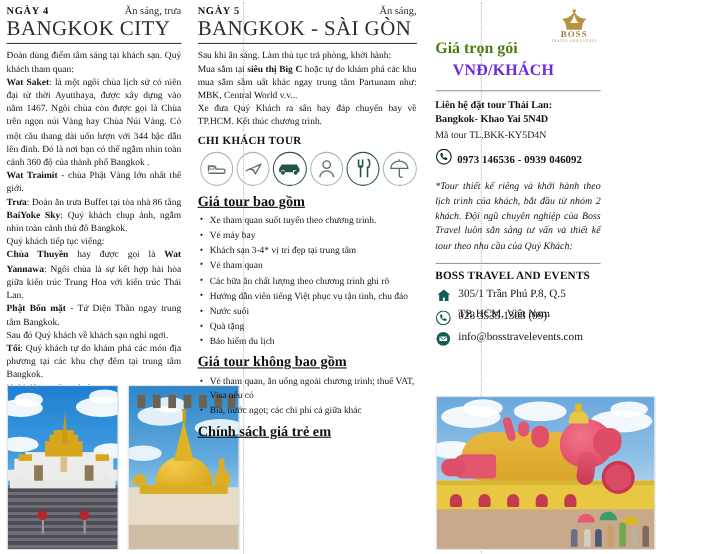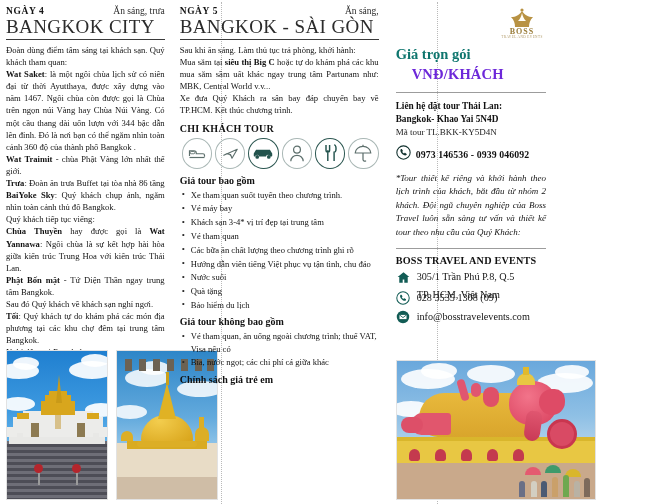--- a/index.html
+++ b/index.html
@@ -116,50 +116,50 @@
   .seghead {
     font-weight: bold; font-size: 10px; letter-spacing: .3px;
     margin-top: 6px; margin-bottom: 4px; color: #111;
   }
   .iconrow { display:flex; gap: 3px; margin: 3px 0 6px 2px; }
   .iconc {
     width: 31px; height: 31px; border-radius: 50%;
     border: 1.3px solid #a9b7b5; display:flex; align-items:center; justify-content:center;
   }
   .iconc.filled { border-color:#2c5751; }
-  .listhead { font-weight: bold; font-size: 10px; margin: 5px 0 3px; color:#111; }
+  .listhead { font-weight: bold; font-size: 13px; margin: 5px 0 3px; color:#111;text-decoration:underline; }
   ul.tl { list-style: none; margin: 0 0 0 2px; padding: 0; }
   ul.tl li {
     position: relative; padding-left: 9px;
     font-size: 8.6px; line-height: 12.3px; color:#121212; margin-bottom: 1.5px;
   }
   ul.tl li:before {
     content: "•"; position: absolute; left: 0; top: -0.5px; font-size: 9px; color:#2a2a2a;
   }
 
   
   .logo { position: absolute; right: 2px; top: 0; width: 44px; height: 36px; }
   .logo-wing { position:absolute; left:6px; top:2px; width:32px; height:20px; }
   .logo-txt { position:absolute; left:0; right:0; top:21px; text-align:center;
     font-size: 8px; letter-spacing: 1px; color:#9a7d3a; font-weight:bold; }
   .logo-sub { position:absolute; left:0; right:0; top:29px; text-align:center;
     font-size: 3.4px; letter-spacing: .4px; color:#b09a68; }
 
-  .price1 { font-size: 14.5px; font-weight: bold; margin-top: 40px; color:#0f766e; }
+  .price1 { font-size: 14.5px; font-weight: bold; margin-top: 30px; color:#4d7c0f; }
   .price2 { font-size: 14.5px; font-weight: bold; margin-left: 16px; margin-top: 3px; color:#6d28d9; letter-spacing:.2px; }
   .hr-s { border-top: 1px solid #9c9c9c; margin: 9px 0 7px 0; }
   .contact-b { font-size: 9.3px; font-weight: bold; line-height: 13px; color:#111; }
   .contact-n { font-size: 9px; line-height: 13px; color:#222; }
   .phonerow { display:flex; align-items:center; gap:5px; margin-top: 6px; }
   .phonetxt { font-size: 9.8px; font-weight: bold; letter-spacing: .1px; color:#111; }
   .note { font-size: 9px; line-height: 13.4px; font-style: italic; text-align: justify;
           margin-top: 8px; color:#141414; }
   .hr-s2 { border-top: 1px solid #9c9c9c; margin: 9px 0 6px 0; }
   .cmp { font-size: 10.2px; font-weight: bold; letter-spacing: .2px; color:#111; }
-  .crow { display:flex; align-items:center; gap:6px; margin-top: 4px; }
+  .crow { display:flex; align-items:flex-start; gap:6px; margin-top: 4px; }
   .cico { width: 15px; flex: 0 0 15px; display:flex; justify-content:center; padding-top:1px; }
   .ctxt { font-size: 10.2px; line-height: 14px; color:#151515; }
 </style>
 </head>
 <body>
 
 <div class="page">
 
   <div class="vline vline-1"></div>
   <div class="vline vline-2"></div>

